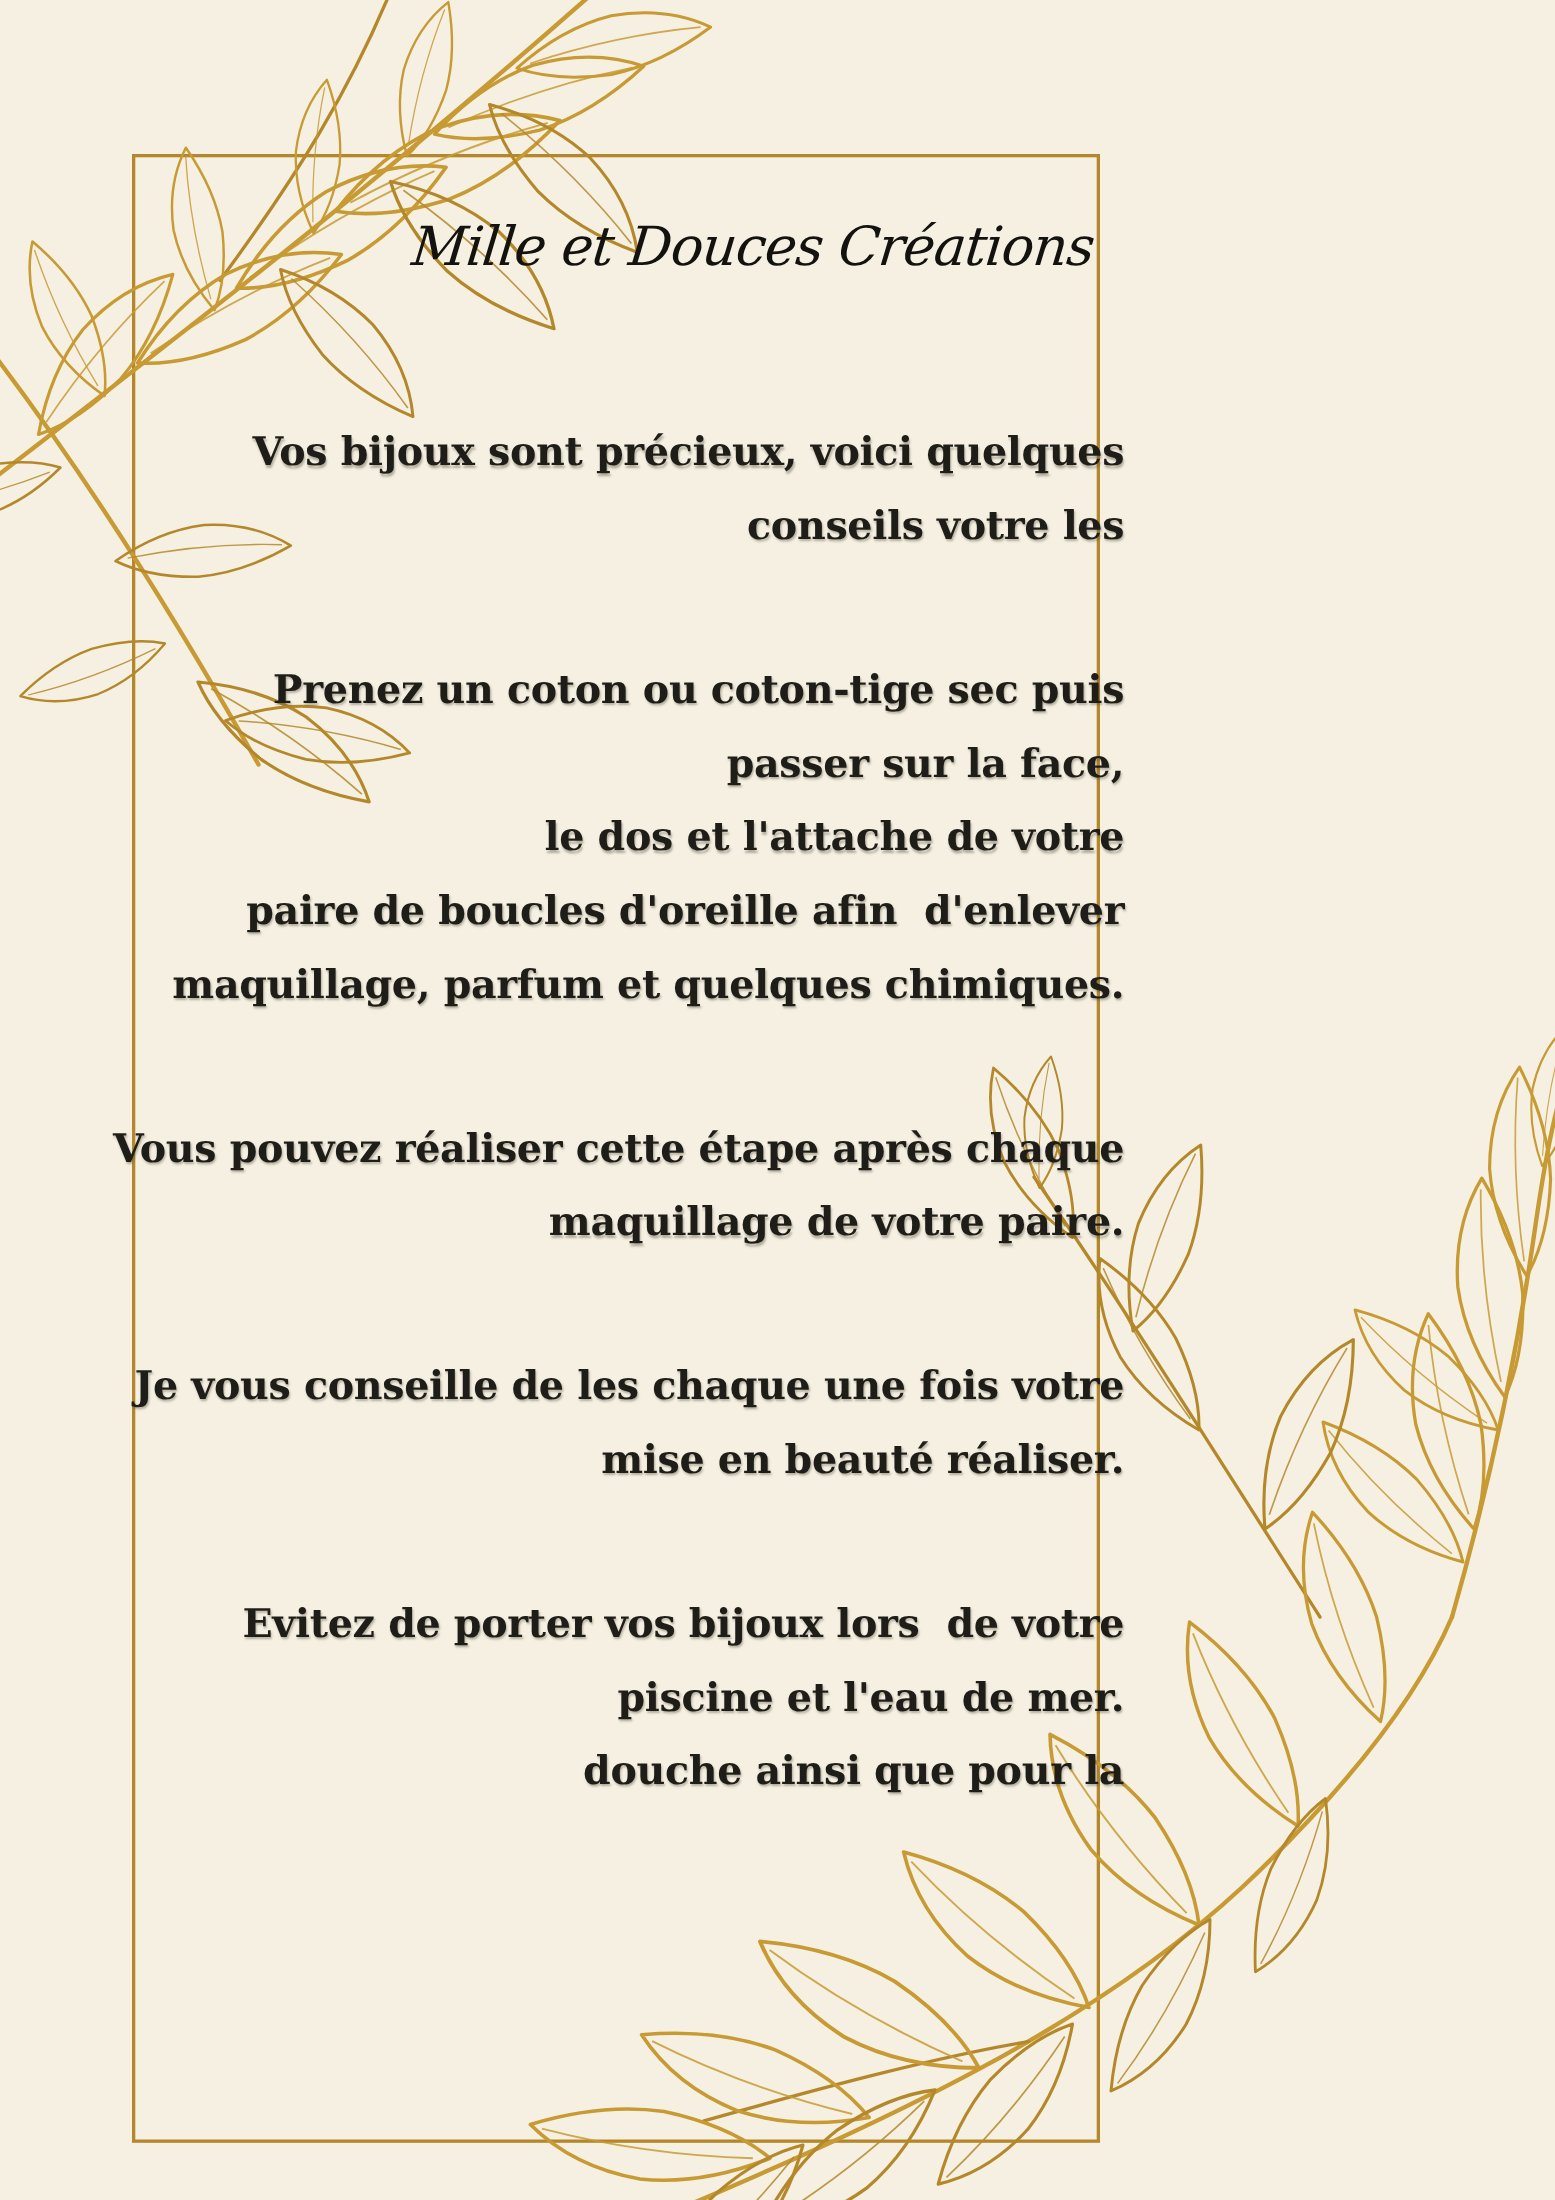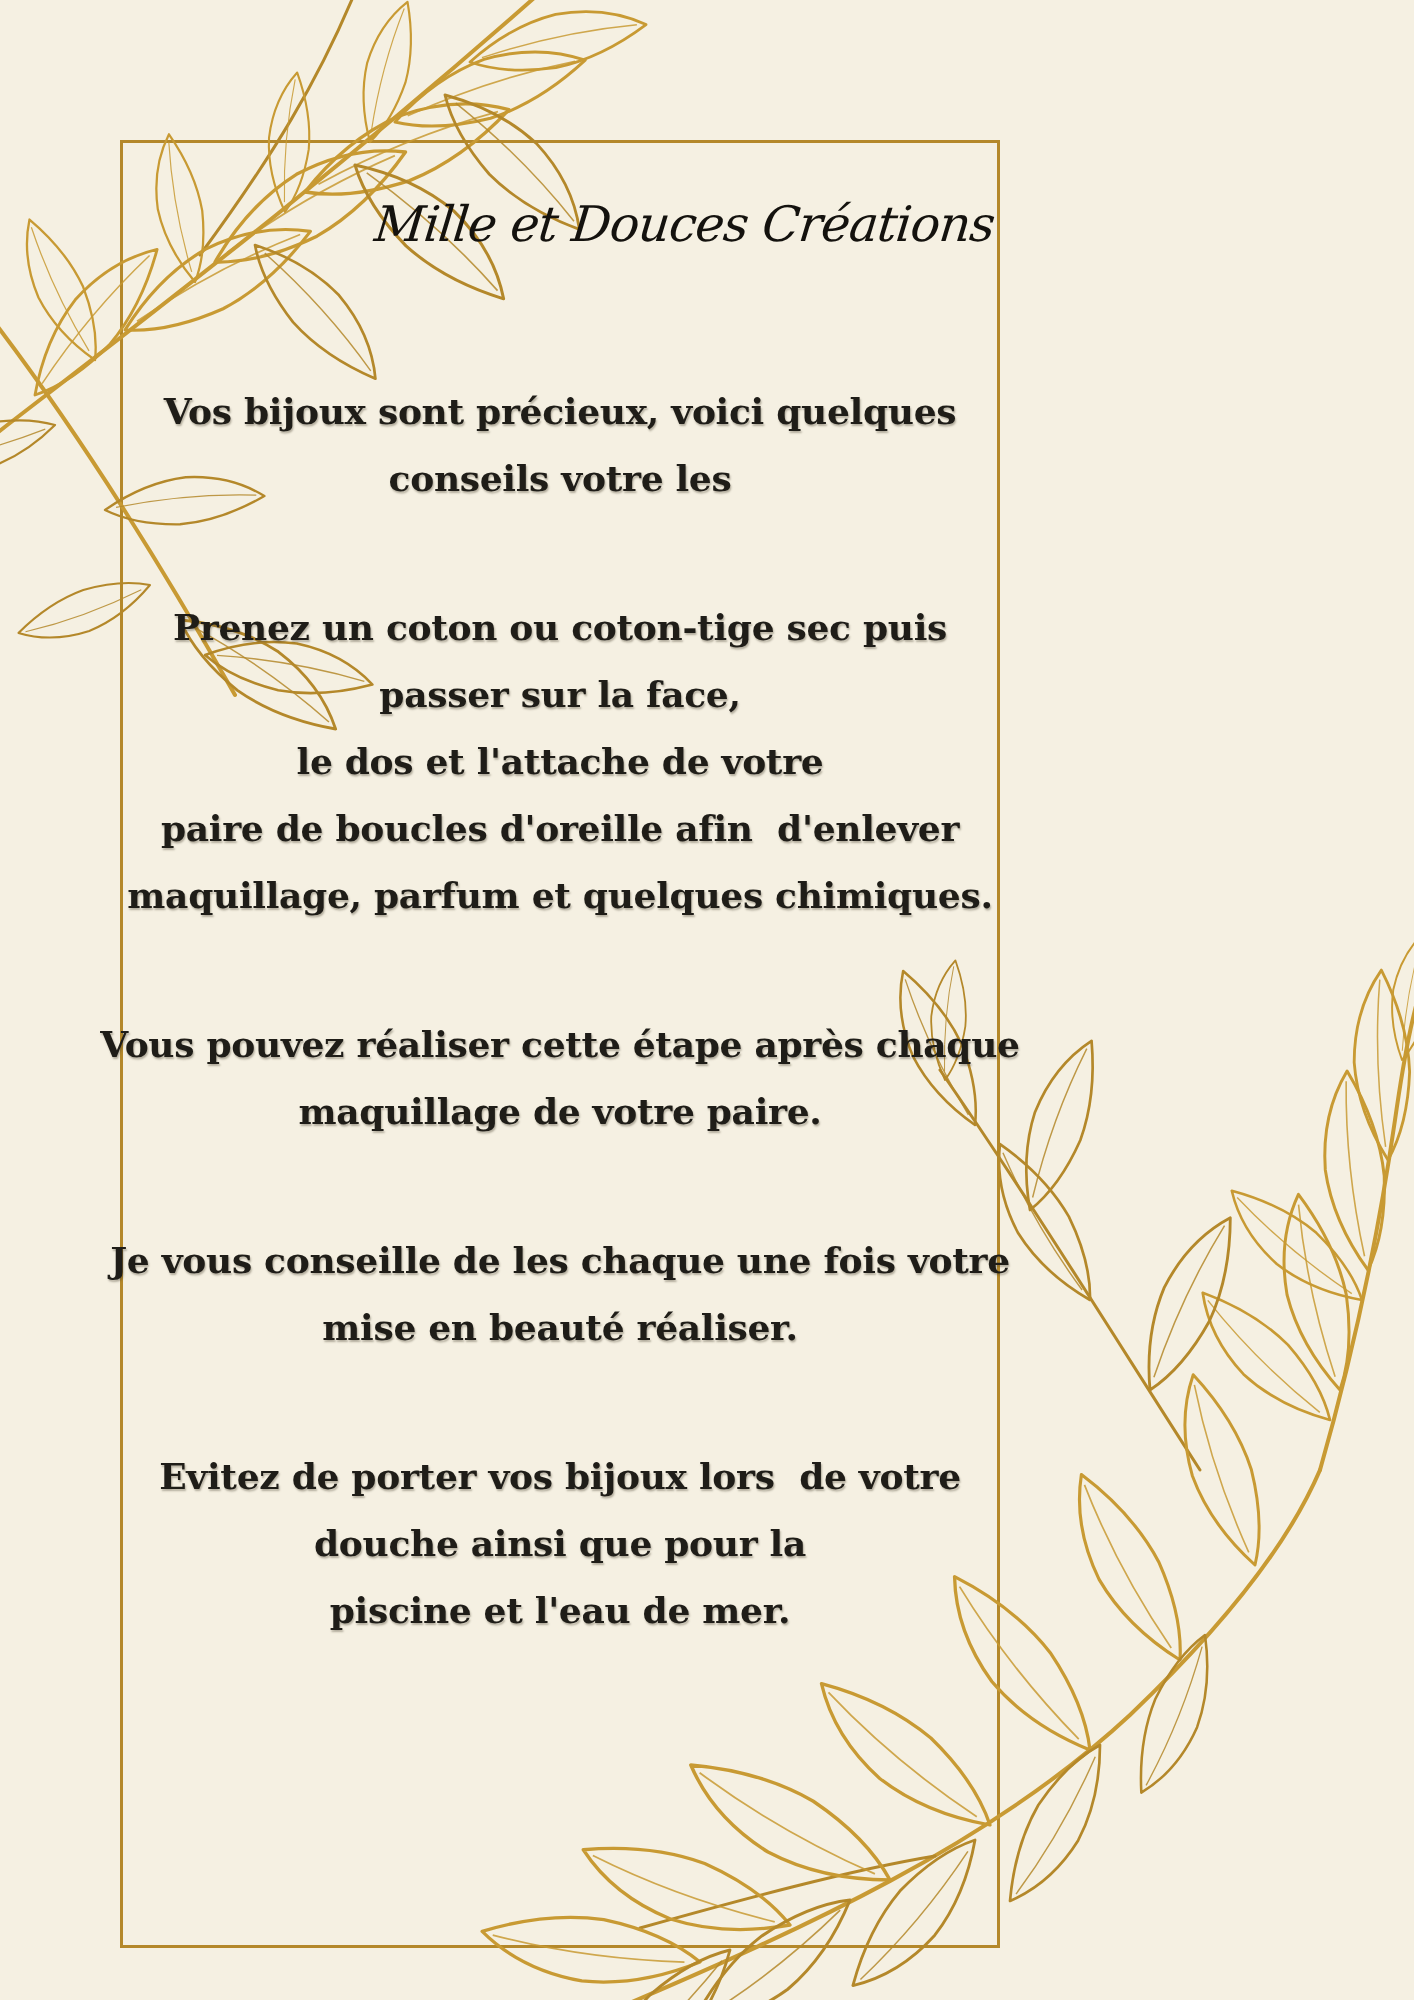--- a/index.html
+++ b/index.html
@@ -23,21 +23,21 @@
   .leafset use{stroke:var(--gold);}
   .leafset.dk use{stroke:var(--gold-dark);}
   .brand{
     position:absolute; top:196px; right:420px;
     font-size:49px; font-weight:400; font-style:italic;
     letter-spacing:-1px; color:#14120e; white-space:pre;
     transform:skewX(-6deg);
   }
   .bodytext{
     position:absolute; left:98px; top:378px; width:924px;
-    text-align:center; color:var(--ink);
+    text-align:right; color:var(--ink);
     font-weight:bold; font-size:36px; line-height:67px;
     letter-spacing:-0.3px;
     text-shadow:1px 2px 2px rgba(70,62,45,0.38);
   }
   .para{margin:0 0 82px 0;}
   .line{display:block; white-space:pre;}
 </style>
 </head>
 <body>
 
@@ -130,18 +130,18 @@
     <p class="para">
       <span class="line">Vous pouvez réaliser cette étape après chaque</span>
       <span class="line">maquillage de votre paire.</span>
     </p>
     <p class="para">
       <span class="line">Je vous conseille de les chaque une fois votre</span>
       <span class="line">mise en beauté réaliser.</span>
     </p>
     <p class="para">
       <span class="line">Evitez de porter vos bijoux lors  de votre</span>
+      <span class="line">piscine et l'eau de mer.</span>
       <span class="line">douche ainsi que pour la</span>
-      <span class="line">piscine et l'eau de mer.</span>
     </p>
   </main>
 
 </div>
 
 </body></html>

